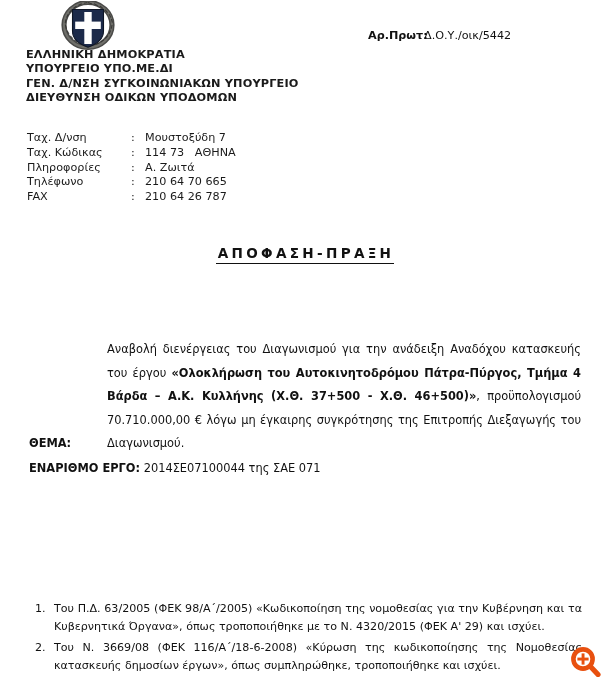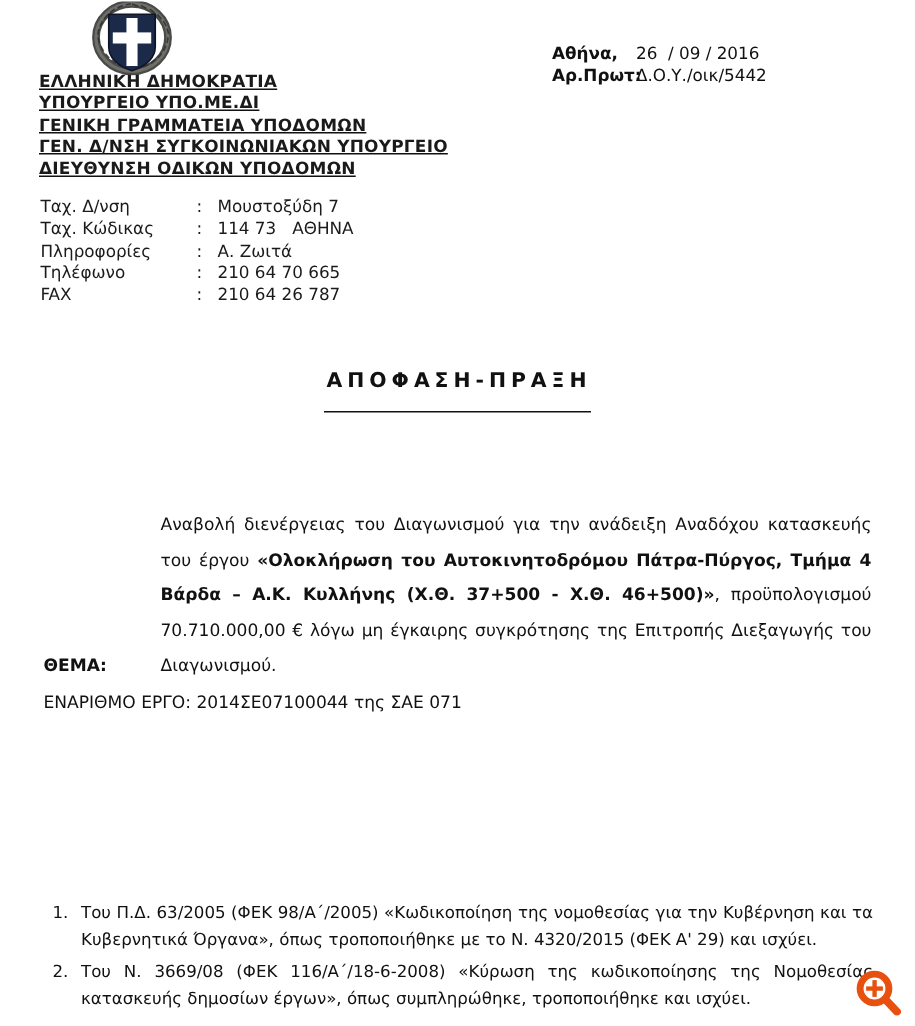--- a/index.html
+++ b/index.html
@@ -27,21 +27,20 @@
   }
   .emblem {
     position: absolute;
     left: 61px; top: 1px;
     width: 54px; height: 50px;
   }
   .agency-block {
     position: absolute;
     left: 26px; top: 48px;
     width: 340px;
-    text-decoration: underline;
   }
   .agency-line {
     font-size: 11.3px;
     font-weight: bold;
     letter-spacing: 0.15px;
     line-height: 14.4px;
     white-space: nowrap;
     color: #1a1a1a;
   }
 
@@ -79,21 +78,21 @@
     position: absolute;
     left: 0; top: 243px;
     width: 610px;
     text-align: center;
   }
   .doc-title span {
     font-size: 13.6px;
     font-weight: bold;
     letter-spacing: 3.3px;
     border-bottom: 1.4px solid #111;
-    padding-bottom: 12px;
+    padding-bottom: 2px;
     padding-left: 2px;
   }
 
   
   .subject {
     position: absolute;
     left: 29px; top: 338px;
     width: 552px;
   }
   .subject-head {
@@ -115,21 +114,21 @@
     margin-left: 22px;
   }
   .subject-body b { font-weight: bold; }
 
   .enarithmo {
     position: absolute;
     left: 29px; top: 459px;
     font-size: 11.4px;
     line-height: 18px;
   }
-  .enarithmo .k { font-weight: normal; }
+  .enarithmo .k { font-weight: bold; }
 
   
   .provisions-head {
     position: absolute;
     left: 31px; top: 546px;
     font-size: 11.3px;
     font-weight: bold;
     font-style: italic;
   }
   .provisions-list {
@@ -209,21 +208,20 @@
 
           <rect x="23.3" y="11" width="7.4" height="32" fill="#ffffff"></rect>
           <rect x="14.2" y="20.6" width="25.6" height="7.4" fill="#ffffff"></rect>
         </g>
       </svg>
     </div>
 
     <div class="agency-block">
       <div class="agency-line">ΕΛΛΗΝΙΚΗ  ΔΗΜΟΚΡΑΤΙΑ</div>
       <div class="agency-line">ΥΠΟΥΡΓΕΙΟ ΥΠΟ.ΜΕ.ΔΙ</div>
-      <div class="agency-line">ΓΕΝΙΚΗ ΓΡΑΜΜΑΤΕΙΑ ΥΠΟΔΟΜΩΝ</div>
       <div class="agency-line">ΓΕΝ. Δ/ΝΣΗ ΣΥΓΚΟΙΝΩΝΙΑΚΩΝ ΥΠΟΥΡΓΕΙΟ</div>
       <div class="agency-line">ΔΙΕΥΘΥΝΣΗ ΟΔΙΚΩΝ ΥΠΟΔΟΜΩΝ</div>
     </div>
 
     <div class="contact-block">
       <div class="contact-row">
         <span class="contact-label">Ταχ. Δ/νση</span>
         <span class="contact-colon">:</span>
         <span class="contact-value">Μουστοξύδη 7</span>
       </div>
@@ -243,24 +241,20 @@
         <span class="contact-value">210 64 70 665</span>
       </div>
       <div class="contact-row">
         <span class="contact-label">FAX</span>
         <span class="contact-colon">:</span>
         <span class="contact-value">210 64 26 787</span>
       </div>
     </div>
 
     <div class="meta-block">
-      <div class="meta-row date">
-        <span class="meta-key">Αθήνα,</span>
-        <span class="meta-val">26  / 09 / 2016</span>
-      </div>
       <div class="meta-row proto">
         <span class="meta-key">Αρ.Πρωτ:</span>
         <span class="meta-val">Δ.Ο.Υ./οικ/5442</span>
       </div>
     </div>
   </div>
 
   <div class="doc-title">
     <span>ΑΠΟΦΑΣΗ-ΠΡΑΞΗ</span>
   </div>

